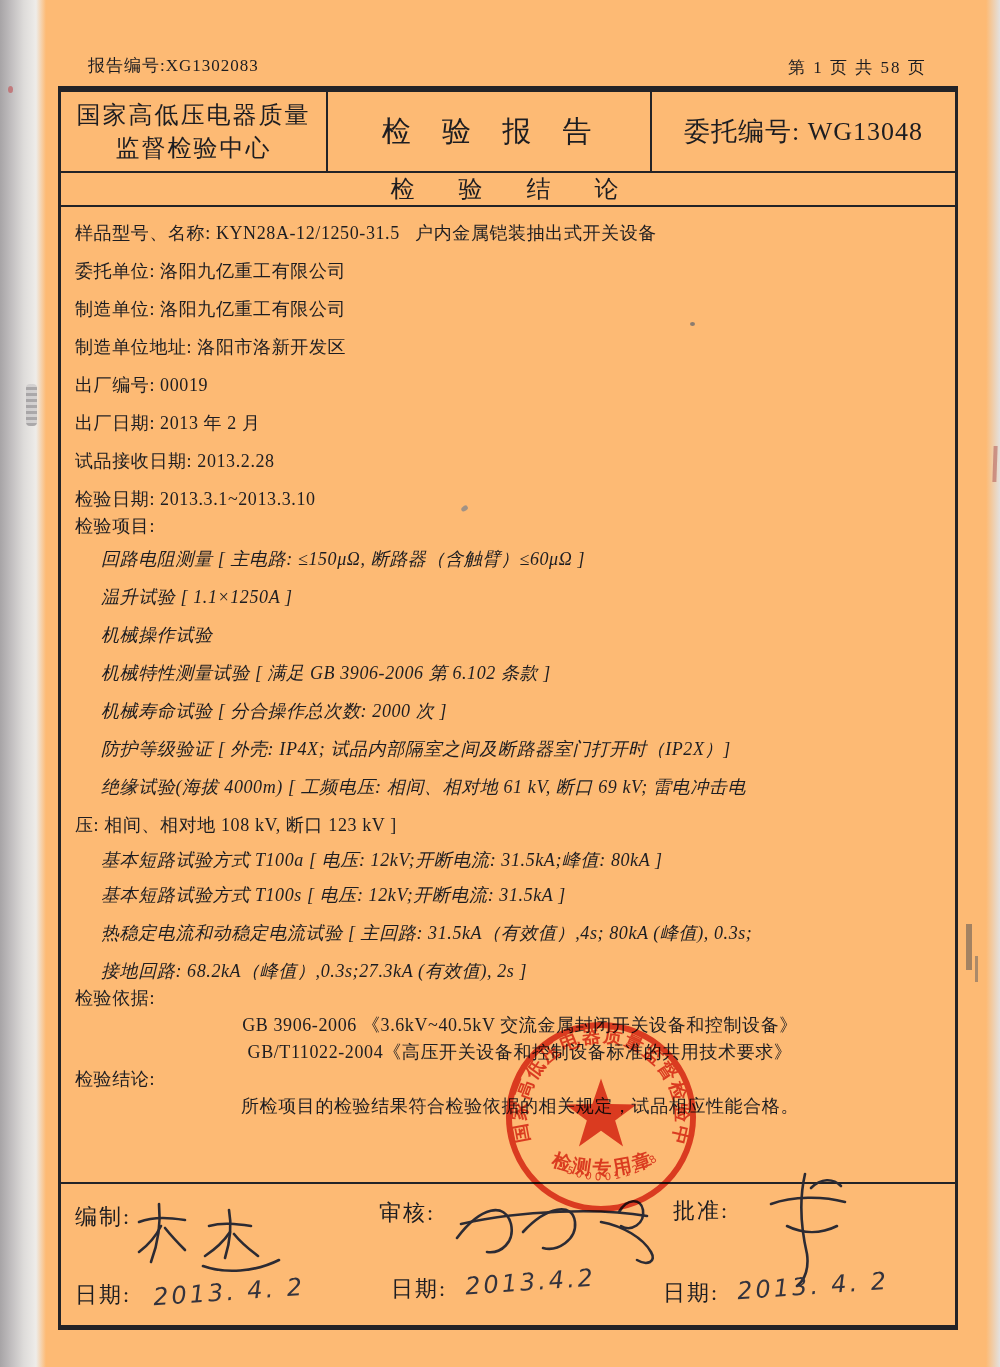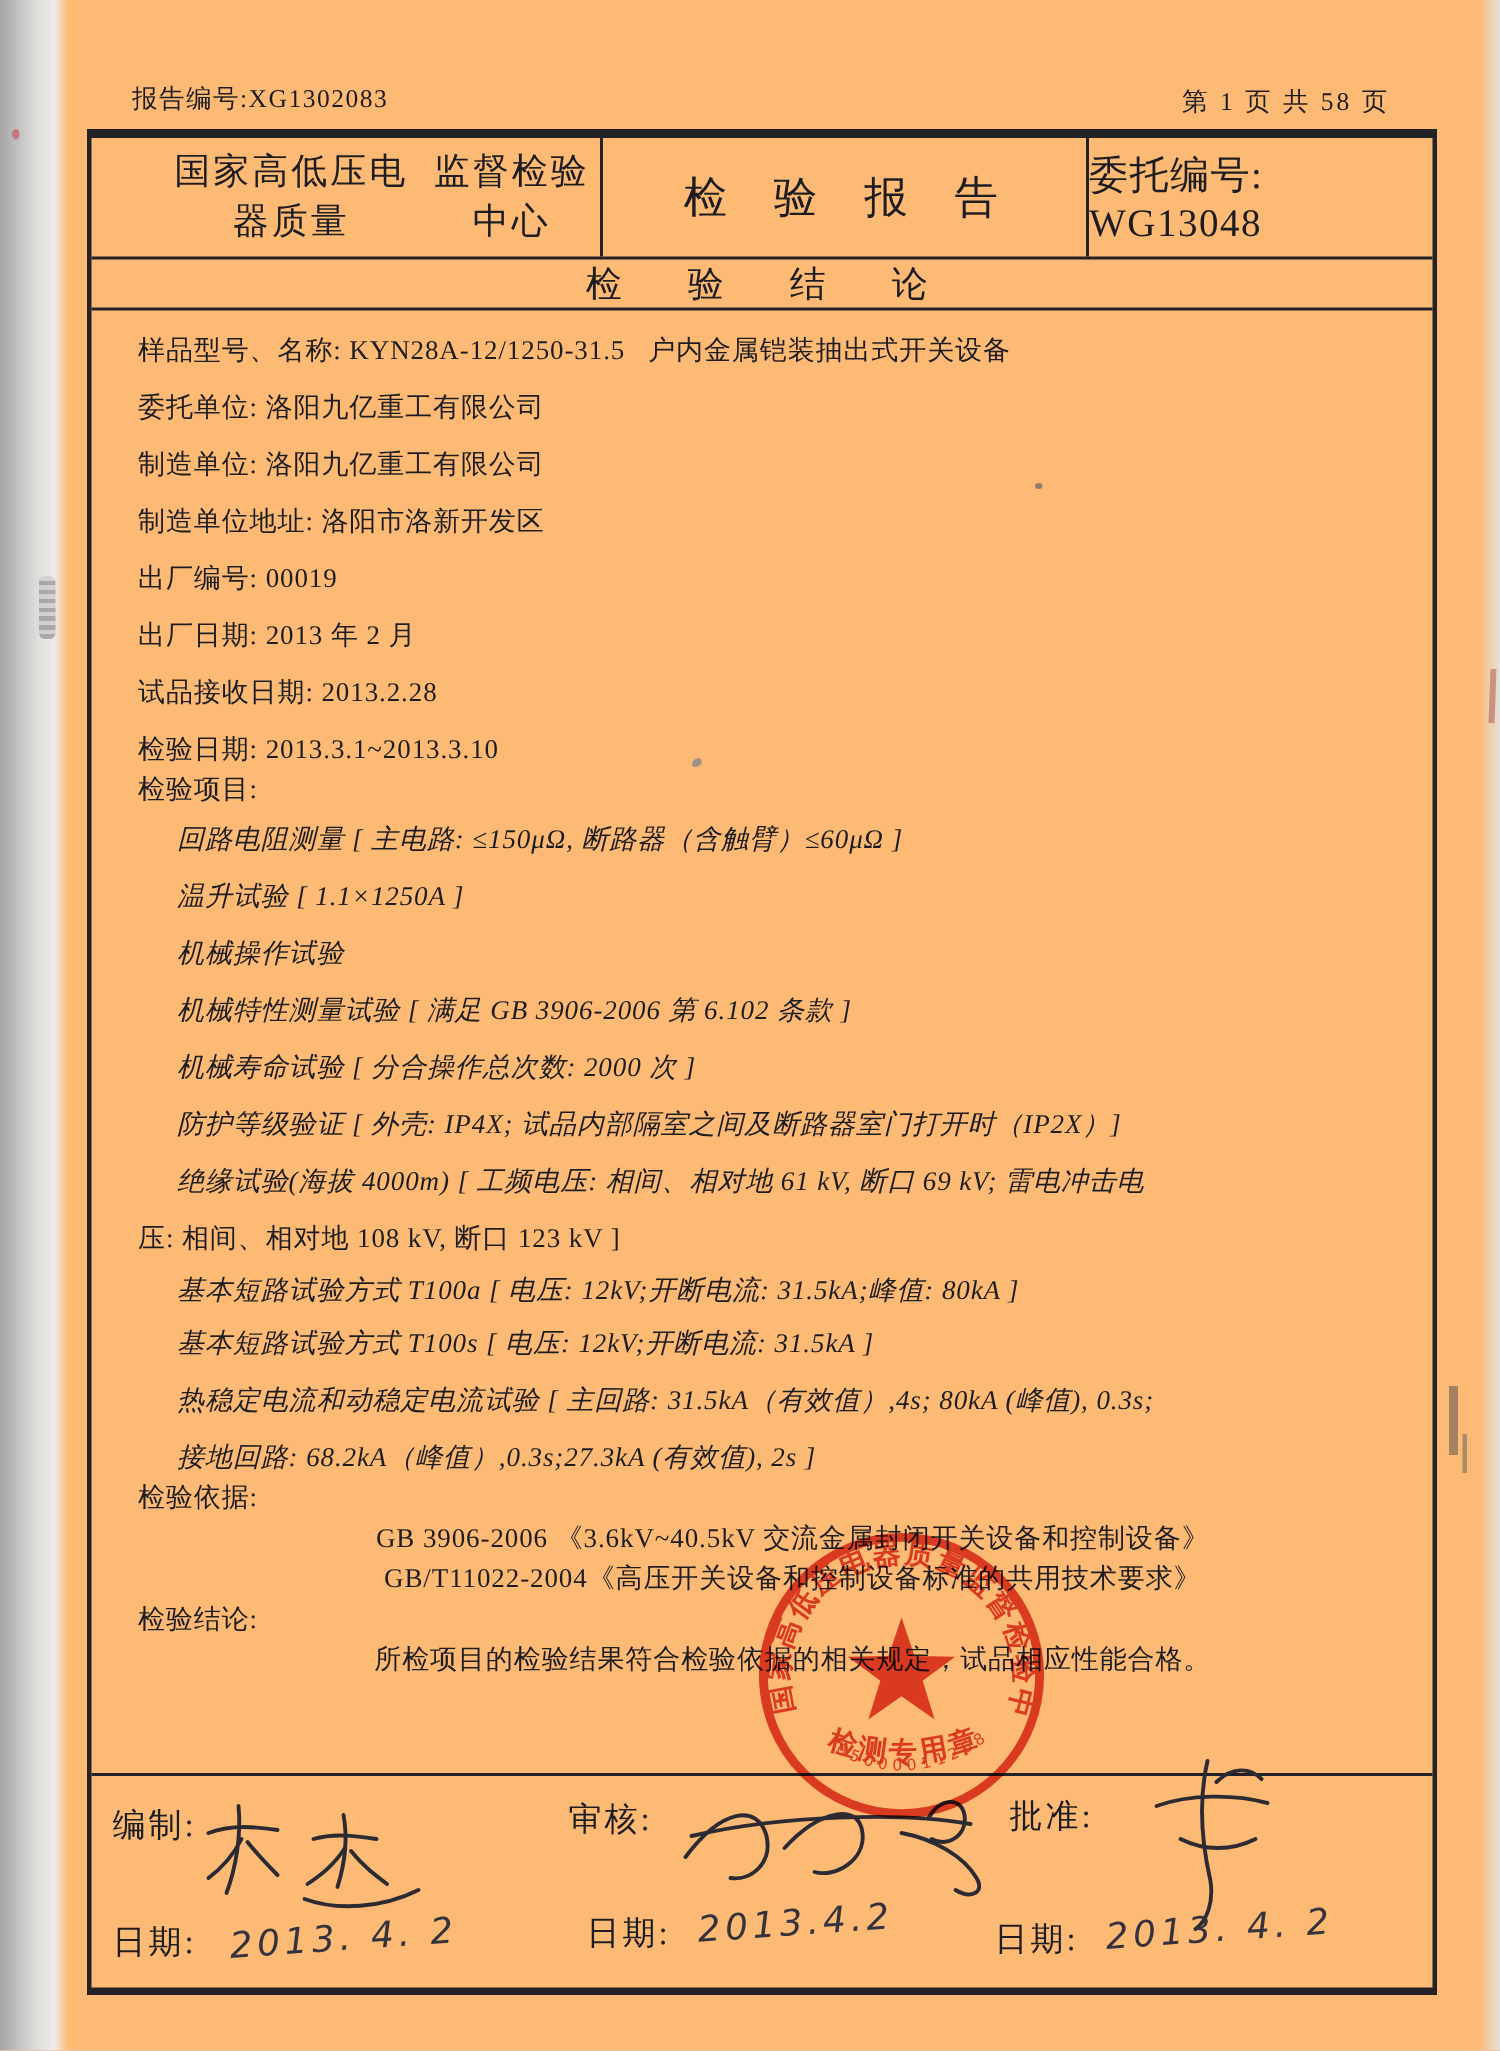--- a/index.html
+++ b/index.html
@@ -28,29 +28,29 @@
   .meta-report{position:absolute;left:88px;top:0;}
   .meta-page{position:absolute;left:788px;top:2px;letter-spacing:2px;}
 
   .report-table{
     position:absolute;left:58px;top:86px;width:900px;height:1244px;box-sizing:border-box;
     border:3px solid #232327;border-top-width:6px;border-bottom-width:5px;
     display:flex;flex-direction:column;background:transparent;
   }
   .header-row{display:flex;height:79px;border-bottom:2px solid #232327;}
   .cell{box-sizing:border-box;display:flex;align-items:center;justify-content:center;}
-  .cell-org{width:296px;border-right:2px solid #232327;flex-direction:row;
-    font-size:24px;line-height:33px;letter-spacing:2px;text-align:center;margin-left:45px;}
+  .cell-org{width:267px;border-right:2px solid #232327;flex-direction:column;
+    font-size:24px;line-height:33px;letter-spacing:2px;text-align:center;}
   .cell-title{width:324px;border-right:2px solid #232327;
     font-size:29px;letter-spacing:5px;word-spacing:14px;}
   .cell-comm{flex:1;font-size:26px;letter-spacing:1px;}
   .conclusion-band{height:32px;border-bottom:2px solid #232327;
     display:flex;align-items:center;justify-content:center;
     font-size:24px;letter-spacing:7px;word-spacing:24px;}
-  .table-body{flex:1;padding:6px 6px 0 14px;overflow:visible;margin-left:17px;}
+  .table-body{flex:1;padding:6px 6px 0 14px;overflow:visible;}
   .line{white-space:pre;font-size:18px;line-height:25px;letter-spacing:.6px;margin-top:13px;}
   .line.first{margin-top:8px;}
   .line.item{padding-left:26px;font-style:italic;}
   .line.sub{padding-left:16px;text-align:center;}
   .line.m-xs{margin-top:2px;}
   .line.m-s{margin-top:8px;}
   .line.m-m{margin-top:10px;}
 
   .sig-footer{position:relative;height:141px;border-top:2px solid #232327;}
   .sig-label{position:absolute;font-size:22px;letter-spacing:2px;}

